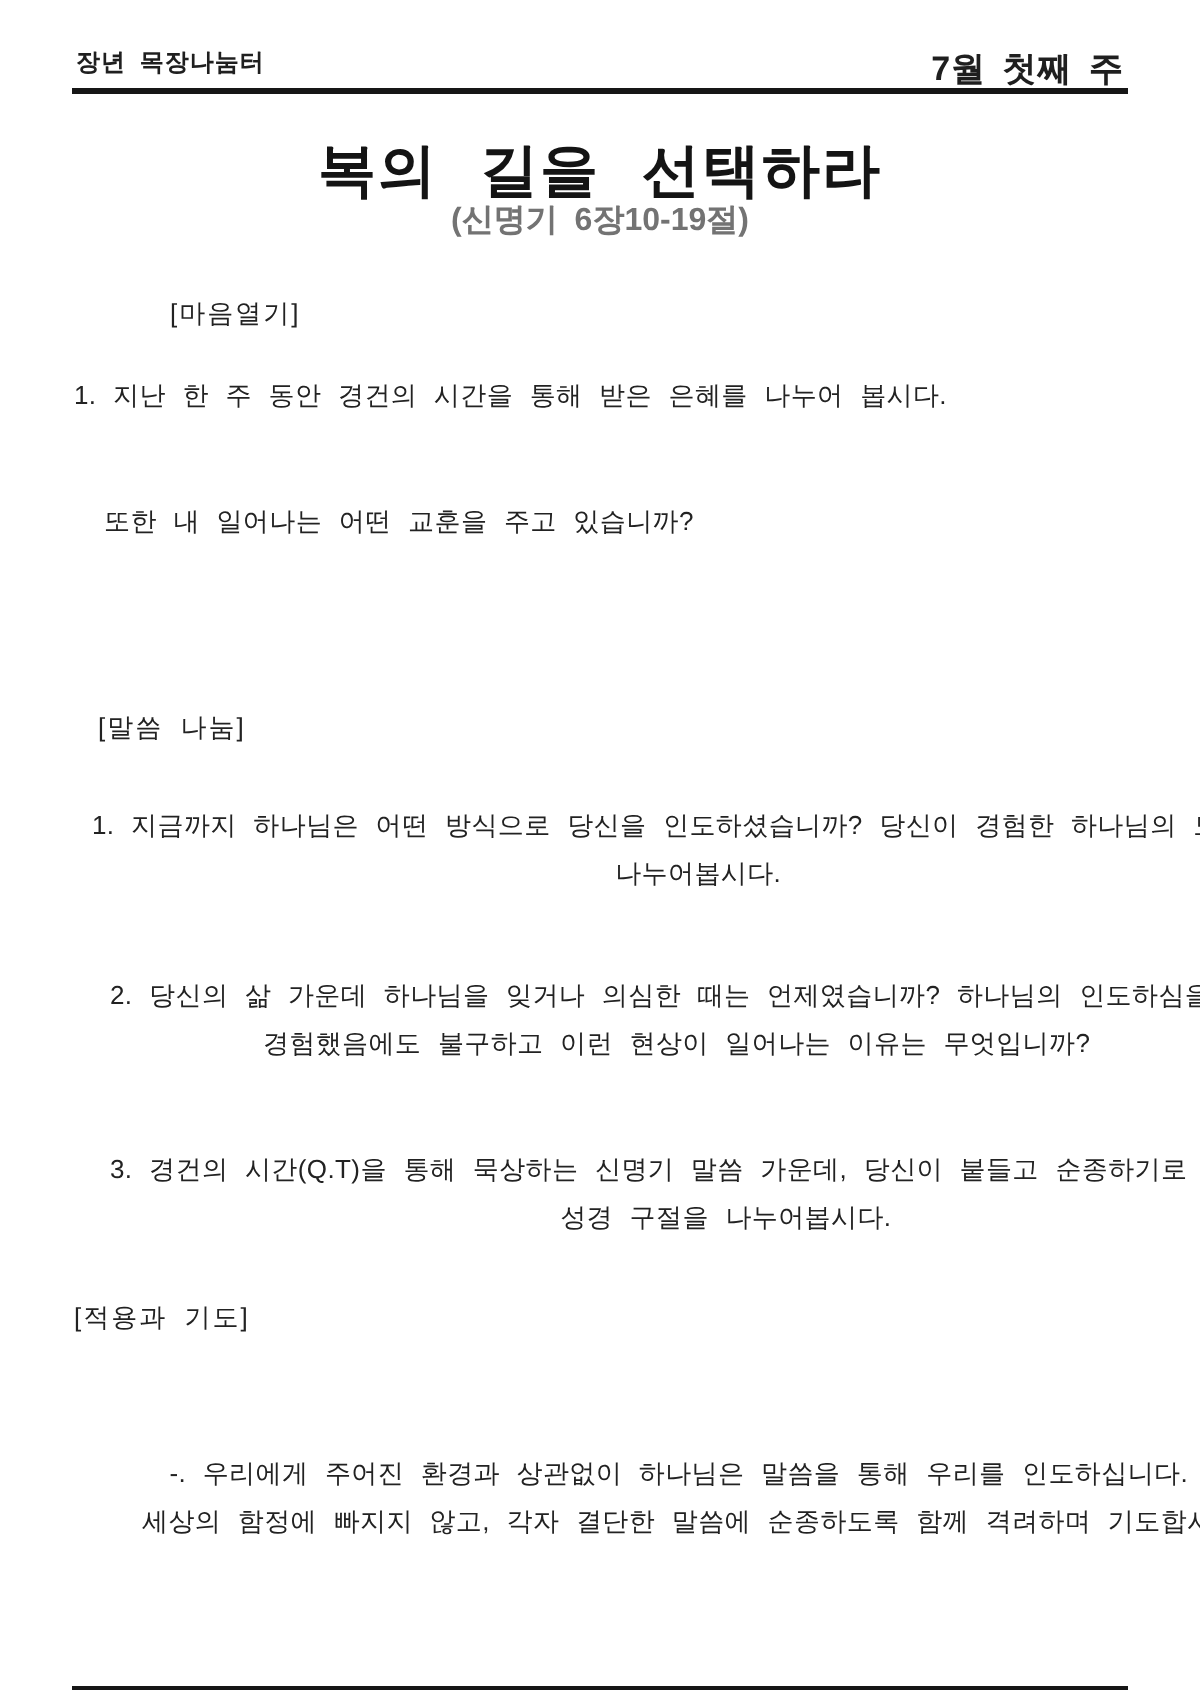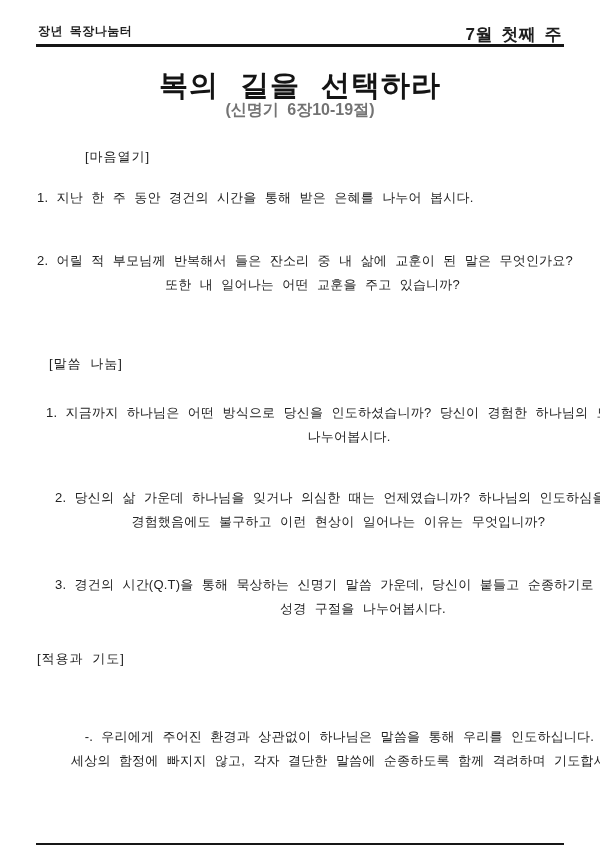--- a/index.html
+++ b/index.html
@@ -93,21 +93,20 @@
   <div class="abs rule rule-top"></div>
 
   <div class="abs doc-title">복의 길을 선택하라</div>
   <div class="abs doc-subtitle">(신명기 6장10-19절)</div>
 
   <div class="abs section-label sec1-label">[마음열기]</div>
   <div class="abs body-item sec1-item1">
     <span class="wrap-line">1. 지난 한 주 동안 경건의 시간을 통해 받은 은혜를 나누어 봅시다.</span>
   </div>
   <div class="abs body-item sec1-item2">
-    <span class="wrap-line">2. 어릴 적 부모님께 반복해서 들은 잔소리 중 내 삶에 교훈이 된 말은 무엇인가요?</span>
     <span class="wrap-line indent-15">또한 내 일어나는 어떤 교훈을 주고 있습니까?</span>
   </div>
 
   <div class="abs section-label sec2-label">[말씀 나눔]</div>
   <div class="abs body-item sec2-item1">
     <span class="wrap-line">1. 지금까지 하나님은 어떤 방식으로 당신을 인도하셨습니까? 당신이 경험한 하나님의 모습을</span>
     <span class="wrap-line indent-16">나누어봅시다.</span>
   </div>
   <div class="abs body-item sec2-item2">
     <span class="wrap-line">2. 당신의 삶 가운데 하나님을 잊거나 의심한 때는 언제였습니까? 하나님의 인도하심을</span>

